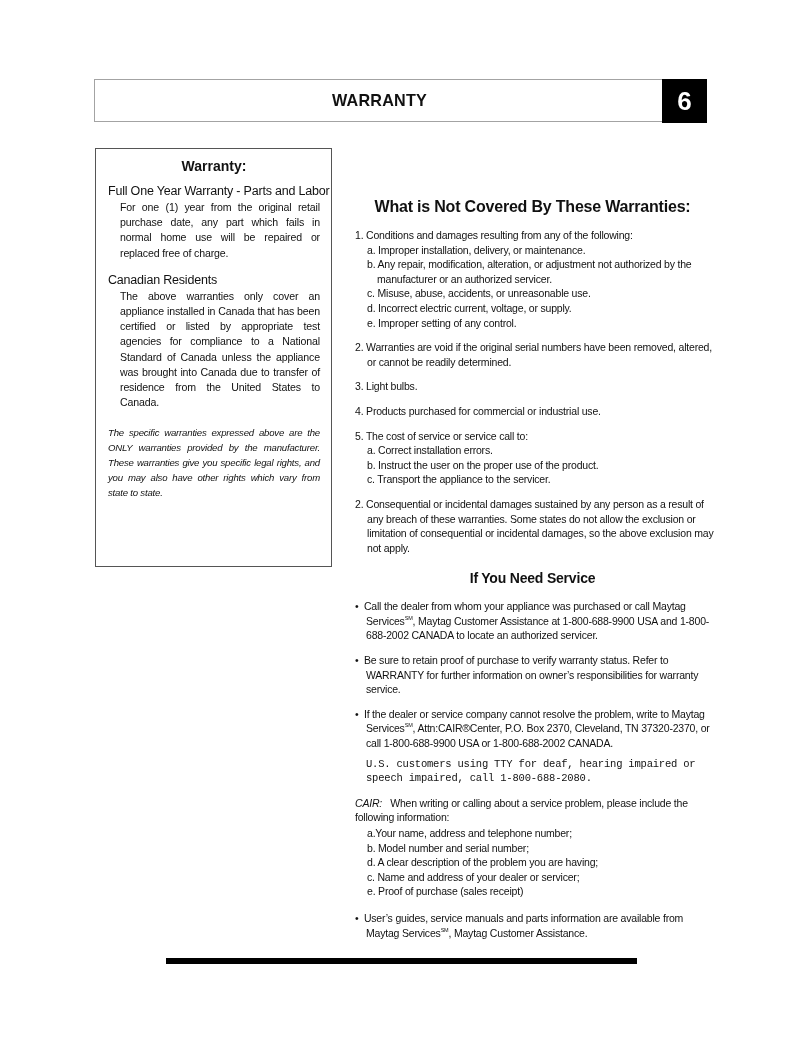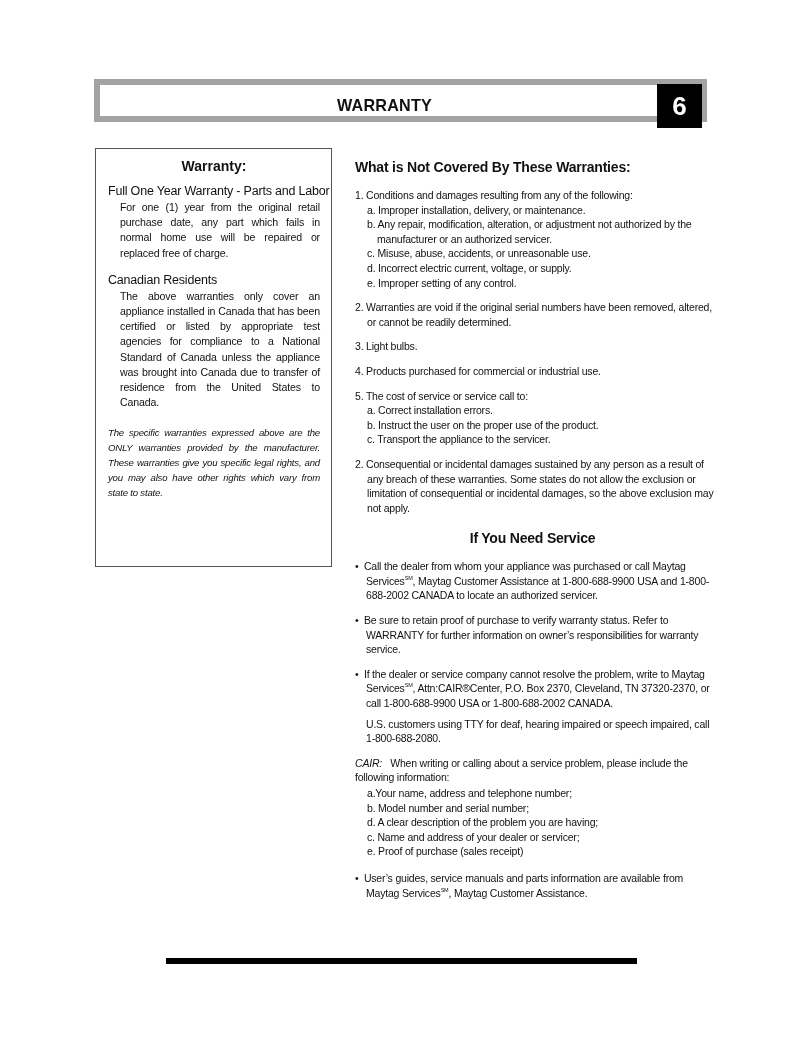--- a/index.html
+++ b/index.html
@@ -14,21 +14,21 @@
       overflow: hidden;
       font-family: "Liberation Sans", sans-serif;
       color: #111;
     }
     .header-box {
       position: absolute;
       left: 94px;
       top: 79px;
       width: 613px;
       height: 43px;
-      border: 6px solid #a3a3a3;
+      border: 1px solid #a3a3a3;
       box-sizing: border-box;
     }
     .header-title {
       position: absolute;
       left: 0;
       top: 0;
       width: 569px;
       height: 41px;
       line-height: 41px;
       text-align: center;
@@ -98,25 +98,27 @@
     .right-col {
       position: absolute;
       left: 355px;
       top: 158px;
       width: 360px;
       font-size: 10.5px;
       line-height: 14.6px;
       letter-spacing: -0.2px;
     }
     .right-title {
-      font-weight: bold;
-      font-size: 14px;
+      text-align: center;
+      font-weight: bold;
+      font-size: 16px;
       line-height: 18px;
       margin-bottom: 12px;
       width: 355px;
+      margin-top: 40px;
     }
     .item {
       margin-bottom: 10px;
     }
     .item .lead {
       padding-left: 12px;
       text-indent: -12px;
     }
     .sub {
       padding-left: 12px;
@@ -136,20 +138,21 @@
     }
     .bullet {
       padding-left: 11px;
       text-indent: -11px;
       margin-bottom: 10px;
     }
     .bullet-cont {
       padding-left: 11px;
       margin-top: 6px;
       margin-bottom: 10px;
+      font-family: Liberation Mono, monospace;
     }
     sup {
       font-size: 5.5px;
       vertical-align: 5px;
       line-height: 0;
     }
     .note-label {
       font-style: italic;
     }
     .note {

